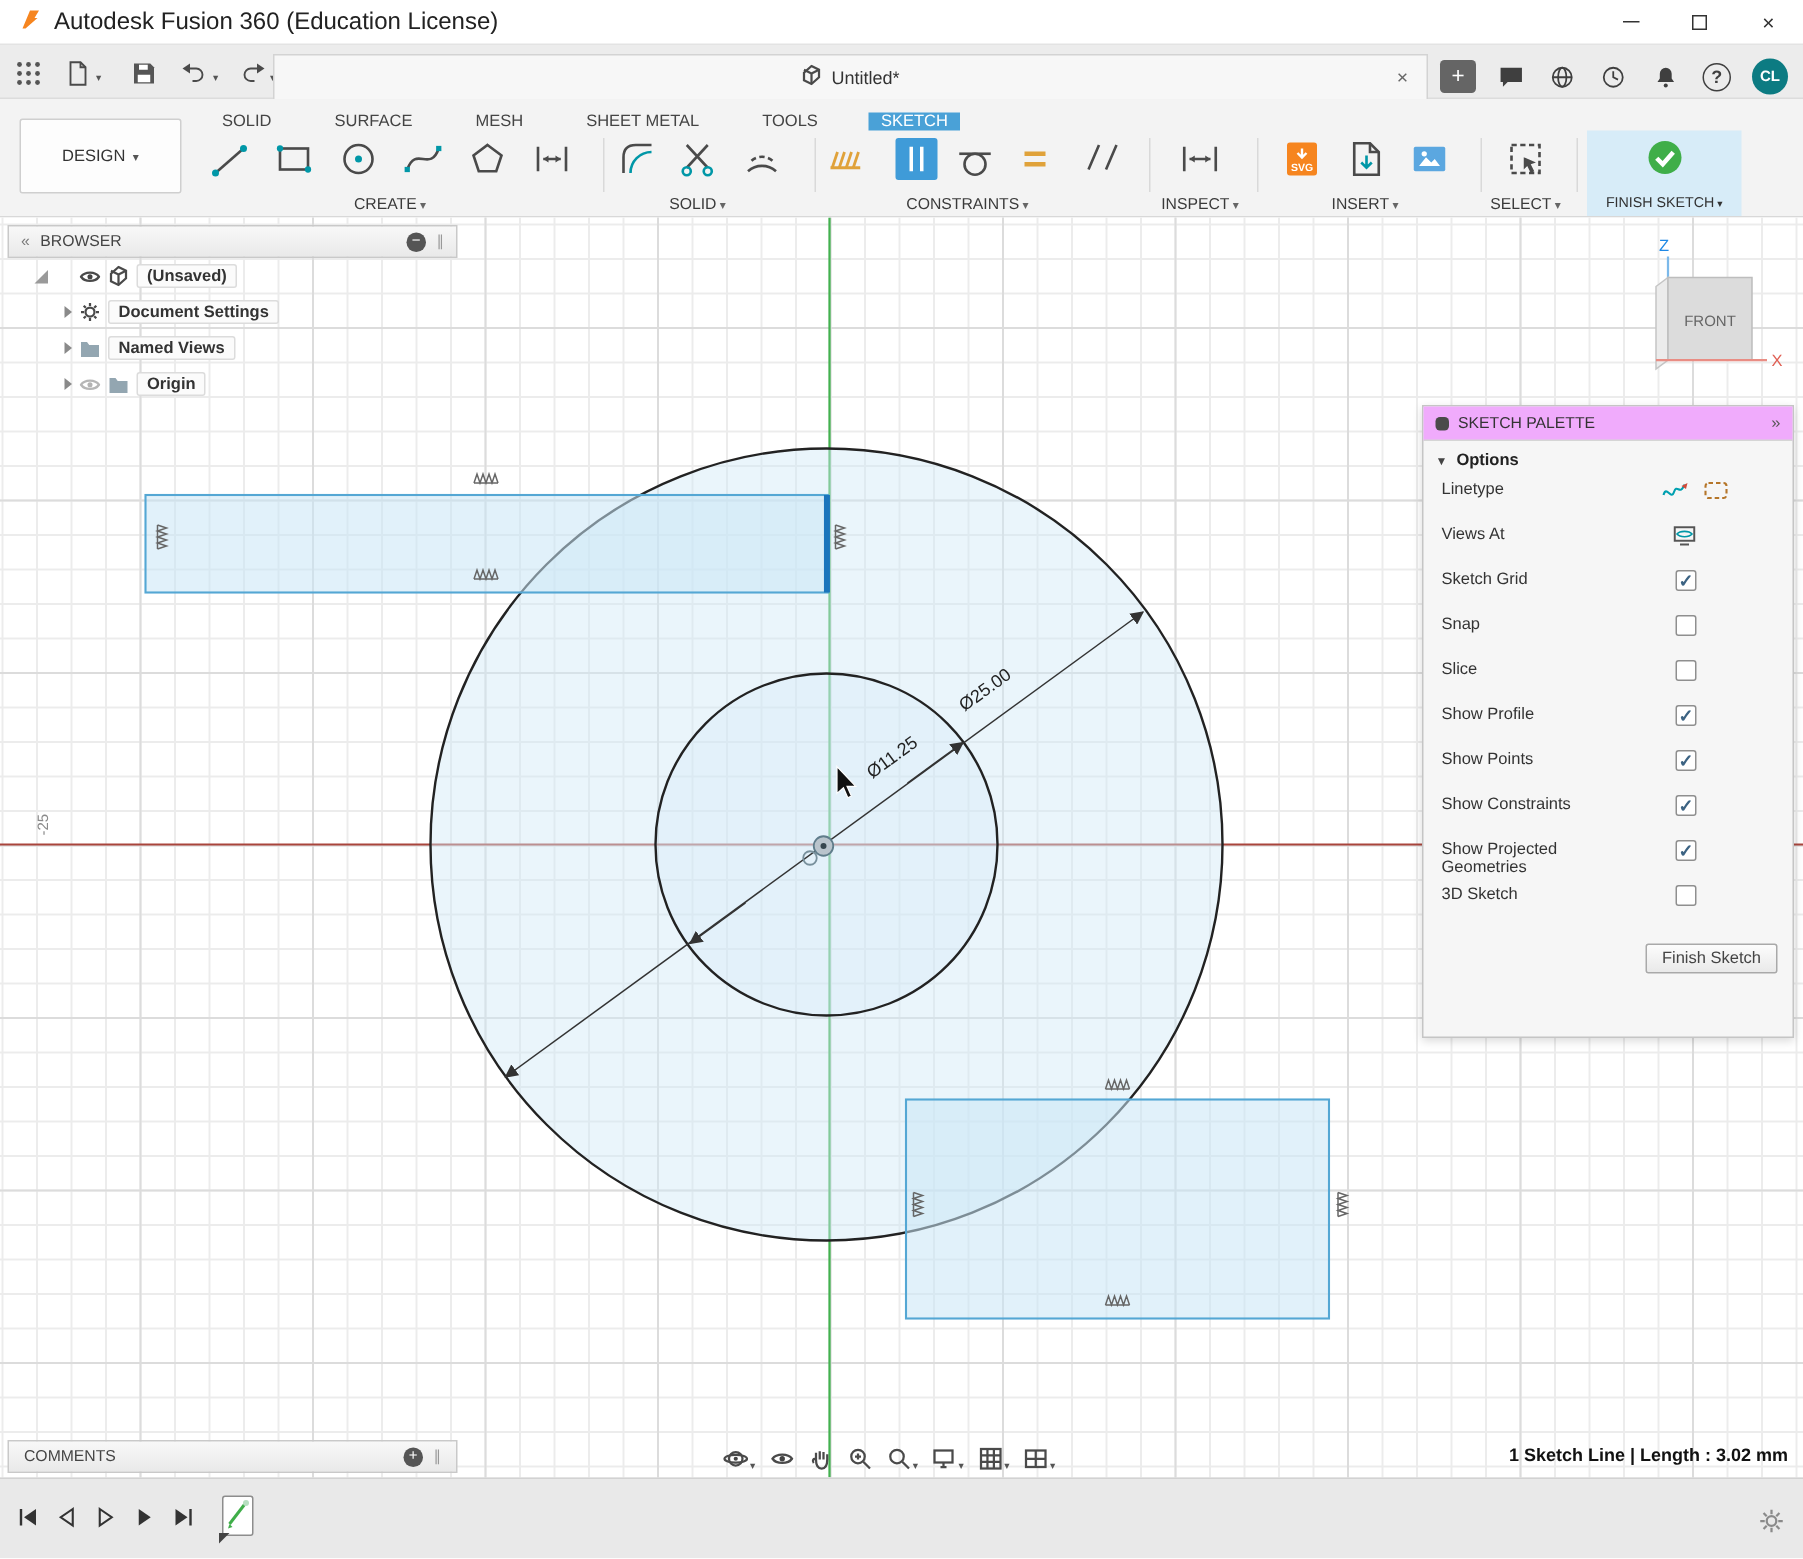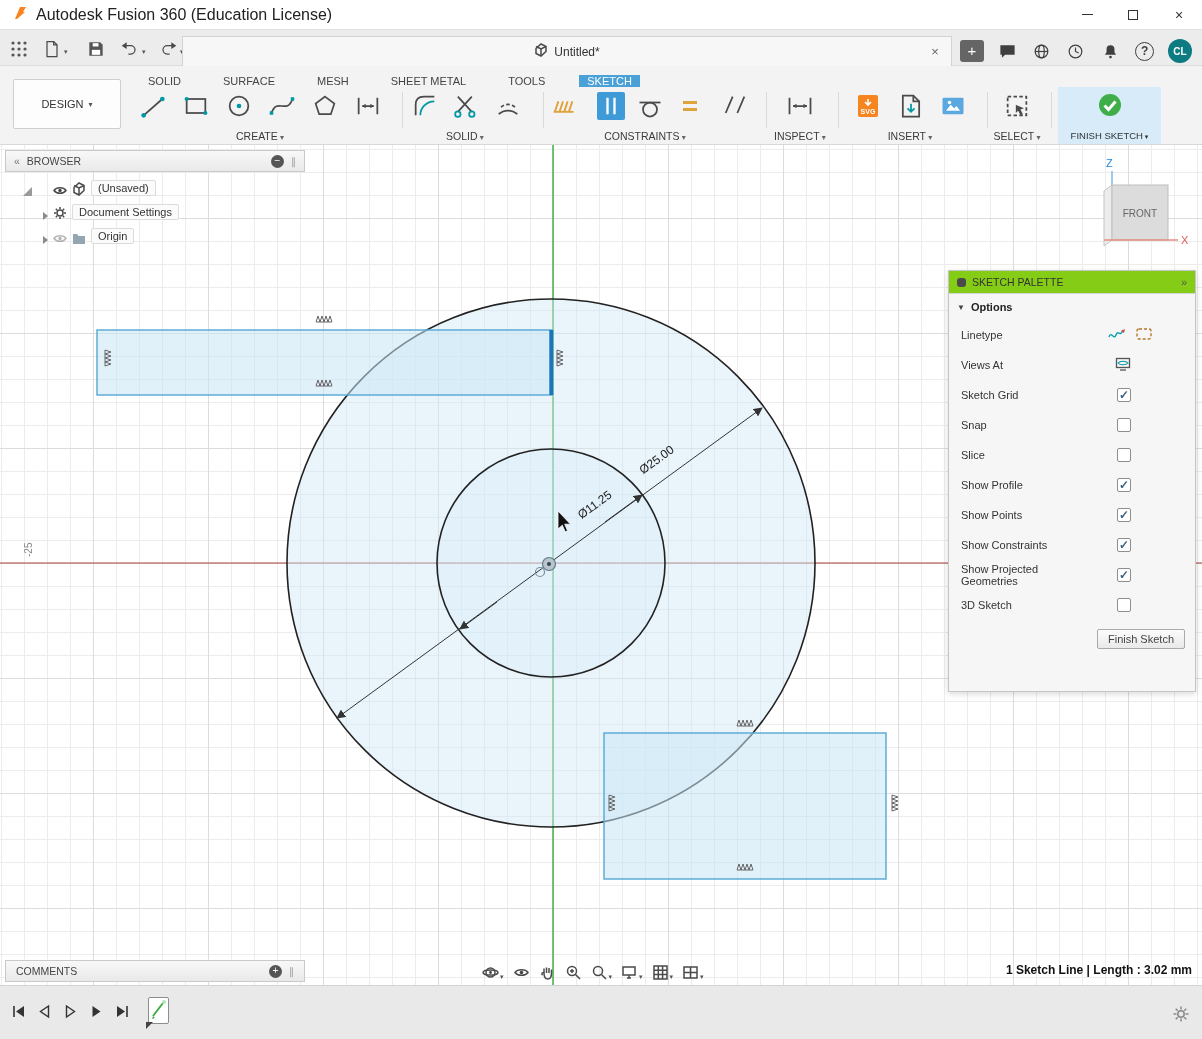--- a/index.html
+++ b/index.html
@@ -60,37 +60,37 @@
  background-size:115px 115px,115px 115px,23px 23px,23px 23px;
  background-position:93px 73px,93px 73px,1px 4px,1px 4px;}
 #sketch-svg{position:absolute;left:0;top:0;}
 
 
 #browser{left:5px;top:150px;width:300px;}
 .b-header{height:22px;display:flex;align-items:center;gap:7px;padding:0 8px;background:linear-gradient(#f8f8f8,#e9e9e9);border:1px solid #c9c9c9;font-size:10.5px;color:#444;}
 .b-header .spacer{flex:1;}
 .circ-btn{width:13px;height:13px;border-radius:50%;background:#555;color:#fff;font-size:10px;line-height:12px;text-align:center;}
 .grip{color:#999;font-size:10px;}
-.b-row{height:24px;display:flex;align-items:flex-end;gap:5px;}
+.b-row{height:24px;display:flex;align-items:center;gap:5px;font-weight:bold;}
 .tri{width:0;height:0;border-left:5px solid #8a8a8a;border-top:4px solid transparent;border-bottom:4px solid transparent;}
 .chip{background:#fbfbfb;border:1px solid #dcdcdc;padding:1px 6px;font-size:11px;border-radius:2px;color:#333;}
 .chip.blue{background:#4292c6;color:#fff;border-color:#3a85b5;display:flex;gap:4px;align-items:center;}
 .bicon svg{display:block;}
 .dim40{opacity:.4;}
 .corner-tri{width:0;height:0;border-bottom:9px solid #9a9a9a;border-left:9px solid transparent;}
 
 
 #palette{left:948px;top:270px;width:248px;height:422px;background:#f6f6f6;border:1px solid #c5c5c5;box-shadow:0 2px 6px rgba(0,0,0,.15);}
-.sp-header{height:23px;display:flex;align-items:center;gap:6px;padding:0 8px;background:#84cc16;border-bottom:1px solid #d5d5d5;font-size:10.5px;color:#333;}
+.sp-header{height:23px;display:flex;align-items:center;gap:6px;padding:0 8px;background:#f0abfc;border-bottom:1px solid #d5d5d5;font-size:10.5px;color:#333;}
 .sp-dot{width:9px;height:9px;border-radius:3px;background:#4a4a4a;}
 .sp-header .spacer{flex:1;}
 .sp-collapse{color:#555;font-size:11px;}
 .sp-section{height:26px;display:flex;align-items:center;gap:6px;padding:0 8px;font-size:11px;color:#222;font-weight:bold;}
 .sp-tri{font-size:8px;color:#444;}
-.sp-row{height:30px;display:flex;align-items:center;padding:0 12px;font-size:11px;color:#333;gap:37px;}
+.sp-row{height:30px;display:flex;align-items:flex-start;padding:0 12px;font-size:11px;color:#333;gap:37px;}
 .sp-label{flex:1;}
 .sp-ctrl{display:flex;gap:8px;align-items:center;margin-right:52px;}
 .cb{width:14px;height:14px;border:1px solid #8f8f8f;background:#fff;border-radius:2px;display:flex;align-items:center;justify-content:center;font-size:12px;font-weight:bold;color:#3c6383;}
 .cb.checked::after{content:"✓";}
 .sp-footer{height:38px;display:flex;align-items:center;justify-content:flex-end;padding:0 10px;}
 .sp-finish{font-family:"Liberation Sans",sans-serif;font-size:11px;color:#444;padding:3px 10px;background:linear-gradient(#fcfcfc,#e9e9e9);border:1px solid #a9a9a9;border-radius:2px;}
 
 
 #comments{left:5px;top:960px;width:300px;height:22px;display:flex;align-items:center;gap:7px;padding:0 10px;background:linear-gradient(#f8f8f8,#e9e9e9);border:1px solid #c9c9c9;font-size:10.5px;color:#444;}
 #comments .spacer{flex:1;}
@@ -434,20 +434,29 @@
         <span class="bicon">
           <svg width="14" height="14" viewBox="0 0 14 14">
               <circle class="st" cx="7" cy="7" r="3"></circle>
               <path class="st" d="M7 1v2M7 11v2M1 7h2M11 7h2M2.8 2.8l1.4 1.4M9.8 9.8l1.4 1.4M11.2 2.8L9.8 4.2M4.2 9.8l-1.4 1.4" stroke-width="1.2"></path>
             </svg>
         </span>
         <span class="chip">Document Settings</span>
       </div>
       <div class="b-row" style="padding-left:38px">
         <span class="tri"></span>
+        <span class="bicon">
+          <svg width="14" height="12" viewBox="0 0 14 12">
+              <path d="M1 2h4l1.5 2H13v8H1z" fill="#93a6b1"></path>
+            </svg>
+        </span>
+        <span class="chip">Named Views</span>
+      </div>
+      <div class="b-row" style="padding-left:38px">
+        <span class="tri"></span>
         <span class="bicon dim40">
           <svg width="14" height="11" viewBox="0 0 14 11">
               <path class="st" d="M1 5.5C3.5 1.8 10.5 1.8 13 5.5 10.5 9.2 3.5 9.2 1 5.5z"></path>
               <circle cx="7" cy="5.5" r="1.7" fill="#444"></circle>
             </svg>
         </span>
         <span class="bicon">
           <svg width="14" height="12" viewBox="0 0 14 12">
               <path d="M1 2h4l1.5 2H13v8H1z" fill="#93a6b1"></path>
             </svg>

